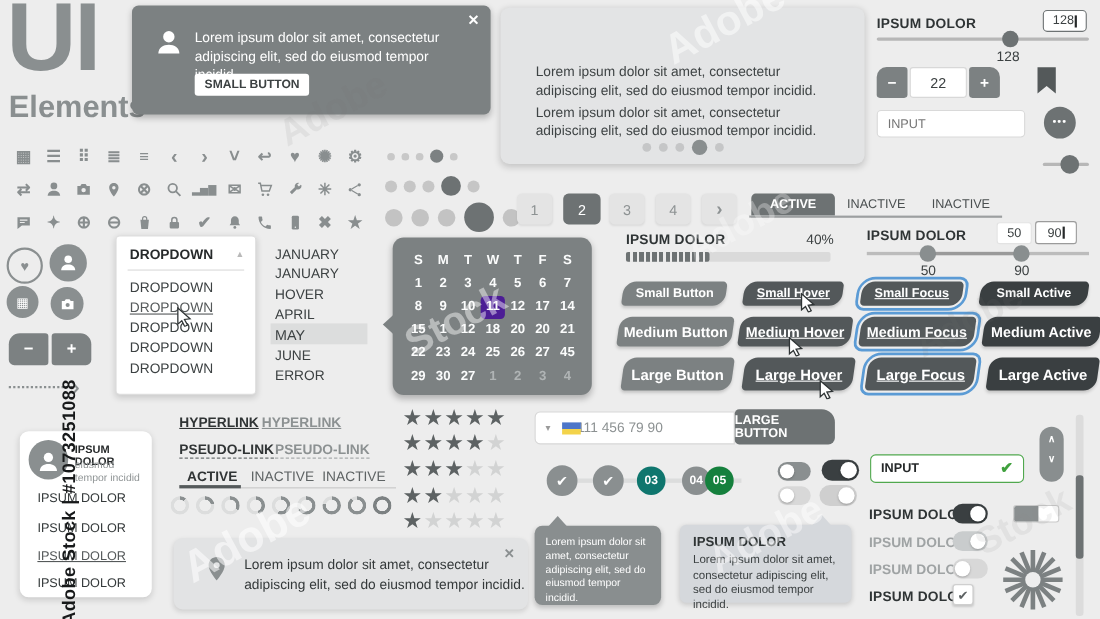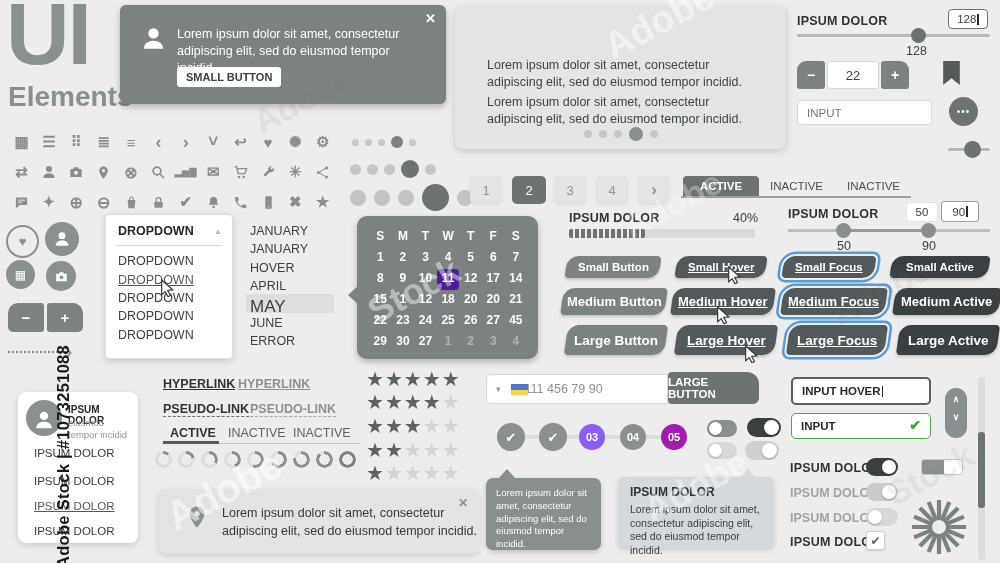--- a/index.html
+++ b/index.html
@@ -216,21 +216,21 @@
   </div>
   <svg class="abs" style="left:160px;top:279px;z-index:30" width="15" height="18" viewBox="0 0 14 17">
     <path d="M1.5 1L12 10.2l-4.8.6 2.6 4.8-2.4 1.2-2.5-4.9-3.4 2.9z" fill="#fff" stroke="#2f3435" stroke-width="1.1"></path>
     </svg>
 
   <div class="abs" style="left:246px;top:294px;width:88px;height:19px;background:#dcdddd"></div>
   <div class="abs" style="left:250px;top:224px;font-size:12.5px">JANUARY</div>
   <div class="abs" style="left:250px;top:242px;font-size:12.5px">JANUARY</div>
   <div class="abs" style="left:250px;top:261px;font-size:12.5px">HOVER</div>
   <div class="abs" style="left:250px;top:279px;font-size:12.5px">APRIL</div>
-  <div class="abs" style="left:250px;top:297px;font-size:17px">MAY</div>
+  <div class="abs" style="left:250px;top:297px;font-size:13px">MAY</div>
   <div class="abs" style="left:250px;top:316px;font-size:12.5px">JUNE</div>
   <div class="abs" style="left:250px;top:334px;font-size:12.5px">ERROR</div>
 
   <div class="abs" style="left:357px;top:216px;width:181px;height:143px;background:#7c8182;border-radius:10px;box-shadow:0 3px 6px rgba(0,0,0,.25)">
     <div class="abs" style="left:-9px;top:70px;width:0;height:0;border-top:9px solid transparent;border-bottom:9px solid transparent;border-right:10px solid #7c8182"></div>
   </div>
   <div class="calgrid">
     <span>S</span>
     <span>M</span>
     <span>T</span>
@@ -435,23 +435,23 @@
       <span style="display:block;width:17px;height:5.5px;background:#4d76c9"></span>
       <span style="display:block;width:17px;height:5.5px;background:#f3d34a"></span>
       </span>
     <span style="margin-left:24px;font-size:12.5px;color:#8c9192">111 456 79 90</span>
   </div>
   <div class="abs flex" style="left:668px;top:372px;width:91px;height:32px;background:#6d7273;border-radius:4px 12px 6px 4px;justify-content:center;color:#fff;font-size:11.5px;font-weight:700">LARGE BUTTON</div>
 
   <div class="abs" style="left:508px;top:435px;width:166px;height:4px;background:#dcdddd"></div>
   <div class="abs flex dot" style="left:497px;top:423px;width:28px;height:28px;background:#8a8f90;justify-content:center;color:#fff;font-size:13px">✔</div>
   <div class="abs flex dot" style="left:539px;top:423px;width:28px;height:28px;background:#8a8f90;justify-content:center;color:#fff;font-size:13px">✔</div>
-  <div class="abs flex dot" style="left:579px;top:424px;width:26px;height:26px;background:#8b5cf6;justify-content:center;color:#fff;font-size:11px;font-weight:700">03</div>
+  <div class="abs flex dot" style="left:579px;top:424px;width:26px;height:26px;background:#0f766e;justify-content:center;color:#fff;font-size:11px;font-weight:700">03</div>
   <div class="abs flex dot" style="left:620px;top:424px;width:26px;height:26px;background:#8a8f90;justify-content:center;color:#fff;font-size:11px;font-weight:700">04</div>
-  <div class="abs flex dot" style="left:661px;top:424px;width:26px;height:26px;background:#a21caf;justify-content:center;color:#fff;font-size:11px;font-weight:700">05</div>
+  <div class="abs flex dot" style="left:641px;top:424px;width:26px;height:26px;background:#15803d;justify-content:center;color:#fff;font-size:11px;font-weight:700">05</div>
 
   <div class="tg" style="left:707px;top:420px;width:30px;height:17px;background:#8a8f90">
       <i class="knob" style="left:2px;width:13px;height:13px"></i>
     </div>
   <div class="tg" style="left:747px;top:418px;width:34px;height:19px;background:#3a3f41">
       <i class="knob" style="right:2px;width:15px;height:15px"></i>
     </div>
   <div class="tg" style="left:707px;top:442px;width:30px;height:17px;background:#d8d8d8">
       <i class="knob" style="left:2px;width:13px;height:13px"></i>
     </div>
@@ -472,24 +472,20 @@
 
   <div class="abs" style="left:158px;top:489px;width:322px;height:65px;background:#e2e3e4;border-radius:8px;box-shadow:0 2px 5px rgba(0,0,0,.12)">
     <div class="abs" style="right:12px;top:7px;color:#8a8f90;font-size:12px;font-weight:700">✕</div>
     <svg class="abs ic" style="left:26px;top:15px" width="26" height="26" viewBox="0 0 24 24" fill="#8a8f90">
       <path d="M12 2.2c3.8 0 6.8 3 6.8 6.8 0 5-6.8 12.8-6.8 12.8S5.2 14 5.2 9c0-3.8 3-6.8 6.8-6.8z"></path>
         <circle cx="12" cy="9" r="2.5" fill="#e2e3e4"></circle>
       </svg>
     <div class="abs" style="left:64px;top:16px;width:266px;font-size:12.5px;line-height:1.4;color:#34393a">Lorem ipsum dolor sit amet, consectetur adipiscing elit, sed do eiusmod tempor incidid.</div>
   </div>
 
-  <div class="abs flex" style="left:791px;top:377px;width:140px;height:28px;background:#fff;border:2px solid #5a5f61;border-radius:5px;box-sizing:border-box">
-    <span style="margin-left:9px;font-size:11.5px;font-weight:600;color:#26292a">INPUT HOVER</span>
-      <i class="tcaret"></i>
-    </div>
   <div class="abs flex" style="left:791px;top:413px;width:140px;height:26px;background:#fff;border:1.5px solid #50a84e;border-radius:5px;box-sizing:border-box">
     <span style="margin-left:9px;font-size:11.5px;font-weight:600;color:#26292a">INPUT</span>
     <span class="abs" style="right:9px;top:3px;color:#3fa03d;font-size:14px;font-weight:700">✔</span>
     </div>
 
   <div class="abs" style="left:945px;top:388px;width:22px;height:50px;background:#898e8f;border-radius:11px;text-align:center">
     <div style="color:#fff;font-size:9px;font-weight:700;margin-top:6px">∧</div>
     <div style="color:#fff;font-size:9px;font-weight:700;margin-top:8px">∨</div>
   </div>
   <div class="abs" style="left:978px;top:377px;width:7px;height:183px;background:#dcdcdc;border-radius:3px"></div>

